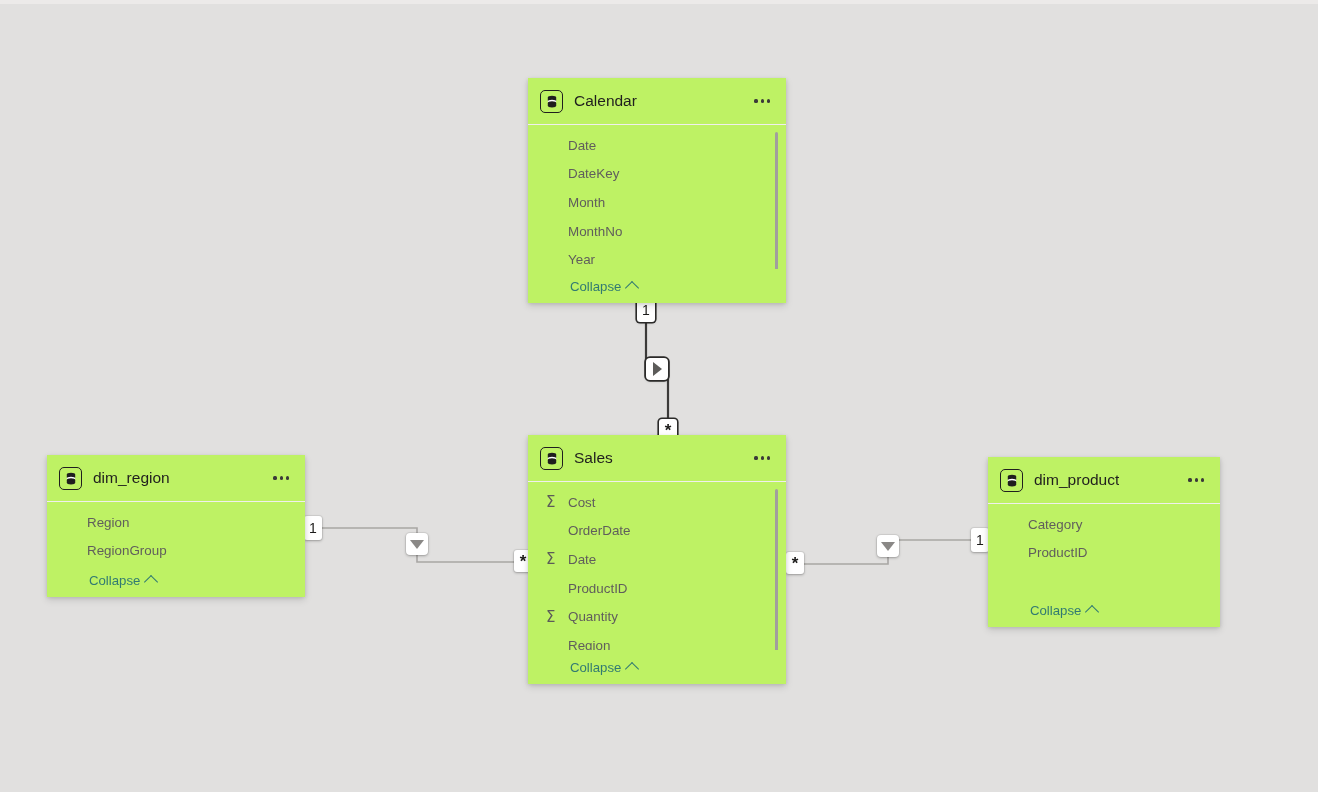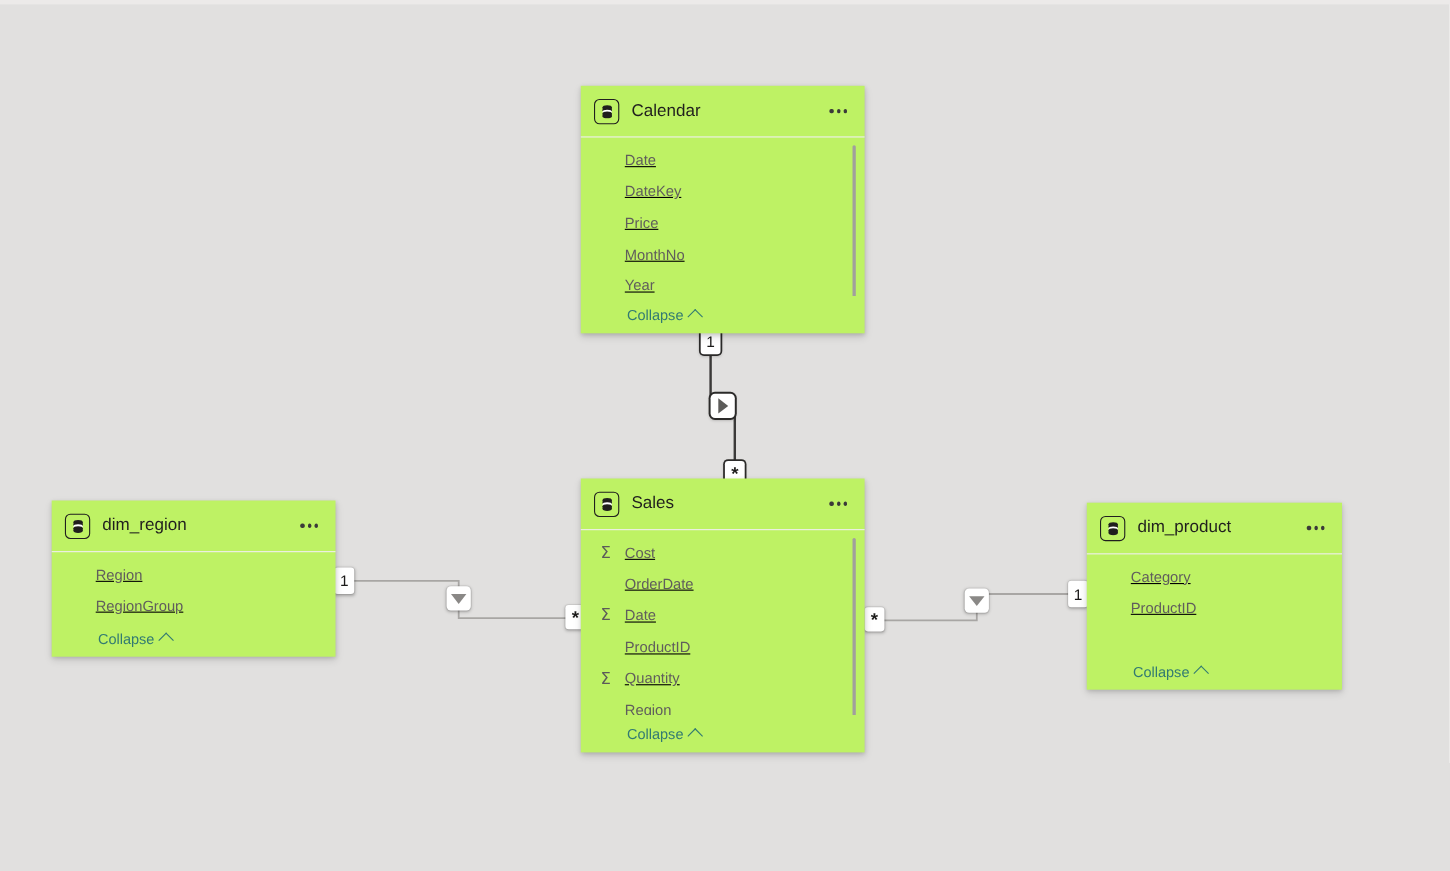--- a/index.html
+++ b/index.html
@@ -122,21 +122,20 @@
     display: block;
     width: 3.2px; height: 3.2px;
     border-radius: 50%;
     background: #3b3a39;
   }
   .card-body {
     position: relative;
     flex: 1 1 auto;
     overflow: hidden;
     padding-top: 6px;
-    text-decoration: underline;
   }
   .field-row {
     display: flex;
     align-items: center;
     height: 28.6px;
     padding-left: 22px;
     font-size: 13.4px;
     color: #605e5c;
     white-space: nowrap;
   }
@@ -244,21 +243,21 @@
       </span>
     </div>
     <div class="card-body">
       <div class="field-row plain">
         <span>Date</span>
       </div>
       <div class="field-row plain">
         <span>DateKey</span>
       </div>
       <div class="field-row plain">
-        <span>Price</span>
+        <span>Month</span>
       </div>
       <div class="field-row plain">
         <span>MonthNo</span>
       </div>
       <div class="field-row plain">
         <span>Year</span>
       </div>
       <div class="scrollbar" style="height:142px;"></div>
     </div>
     <div class="card-footer">

